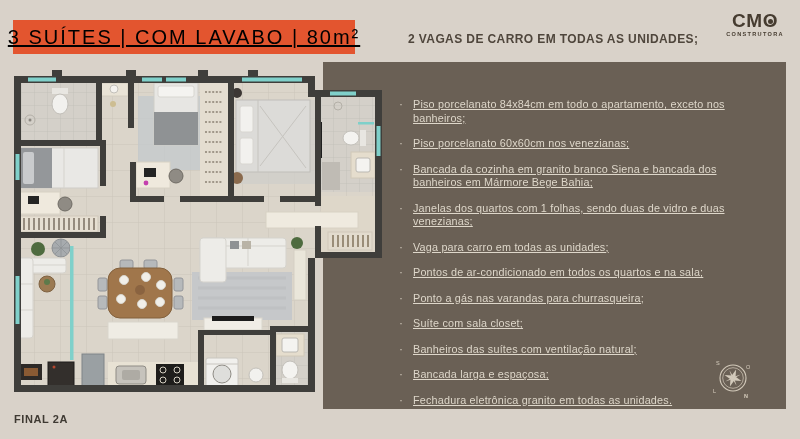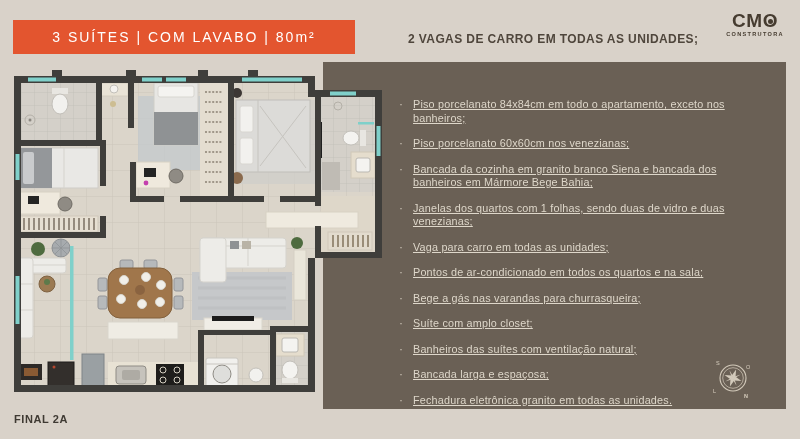--- a/index.html
+++ b/index.html
@@ -7,21 +7,21 @@
     position:relative;width:800px;height:439px;overflow:hidden;
     background:#d9d2c9;
     font-family:"Liberation Sans",sans-serif;
   }
   
   .banner{
     position:absolute;left:13px;top:20px;width:342px;height:34px;
     background:#e3552f;display:flex;align-items:center;justify-content:center;
   }
   .banner span{
-    color:#ffffff;font-size:14px;font-weight:500;letter-spacing:2px;white-space:nowrap;
+    color:#000000;font-size:20px;font-weight:500;letter-spacing:2px;white-space:nowrap;text-decoration:underline;
   }
   
   .headline{
     position:absolute;left:408px;top:32px;width:320px;
     color:#4f463c;font-size:12px;font-weight:600;letter-spacing:.4px;white-space:nowrap;
   }
   
   .logo{position:absolute;left:726px;top:11px;width:58px;text-align:center;color:#463c30;}
   .logo-top{font-size:19px;font-weight:800;letter-spacing:.5px;line-height:19px;}
   .logo-o{position:relative;display:inline-block;}
@@ -88,25 +88,25 @@
       <li>
           <span class="dot">·</span>
           <span class="txt">Vaga para carro em todas as unidades;</span>
         </li>
       <li>
           <span class="dot">·</span>
           <span class="txt">Pontos de ar-condicionado em todos os quartos e na sala;</span>
         </li>
       <li>
           <span class="dot">·</span>
-          <span class="txt">Bege a gás nas varandas para churrasqueira;</span>
-        </li>
-      <li>
-          <span class="dot">·</span>
-          <span class="txt">Suíte com amplo closet;</span>
+          <span class="txt">Ponto a gás nas varandas para churrasqueira;</span>
+        </li>
+      <li>
+          <span class="dot">·</span>
+          <span class="txt">Suíte com sala closet;</span>
         </li>
       <li>
           <span class="dot">·</span>
           <span class="txt">Banheiros das suítes com ventilação natural;</span>
         </li>
       <li>
           <span class="dot">·</span>
           <span class="txt">Bancada larga e espaçosa;</span>
         </li>
       <li>

